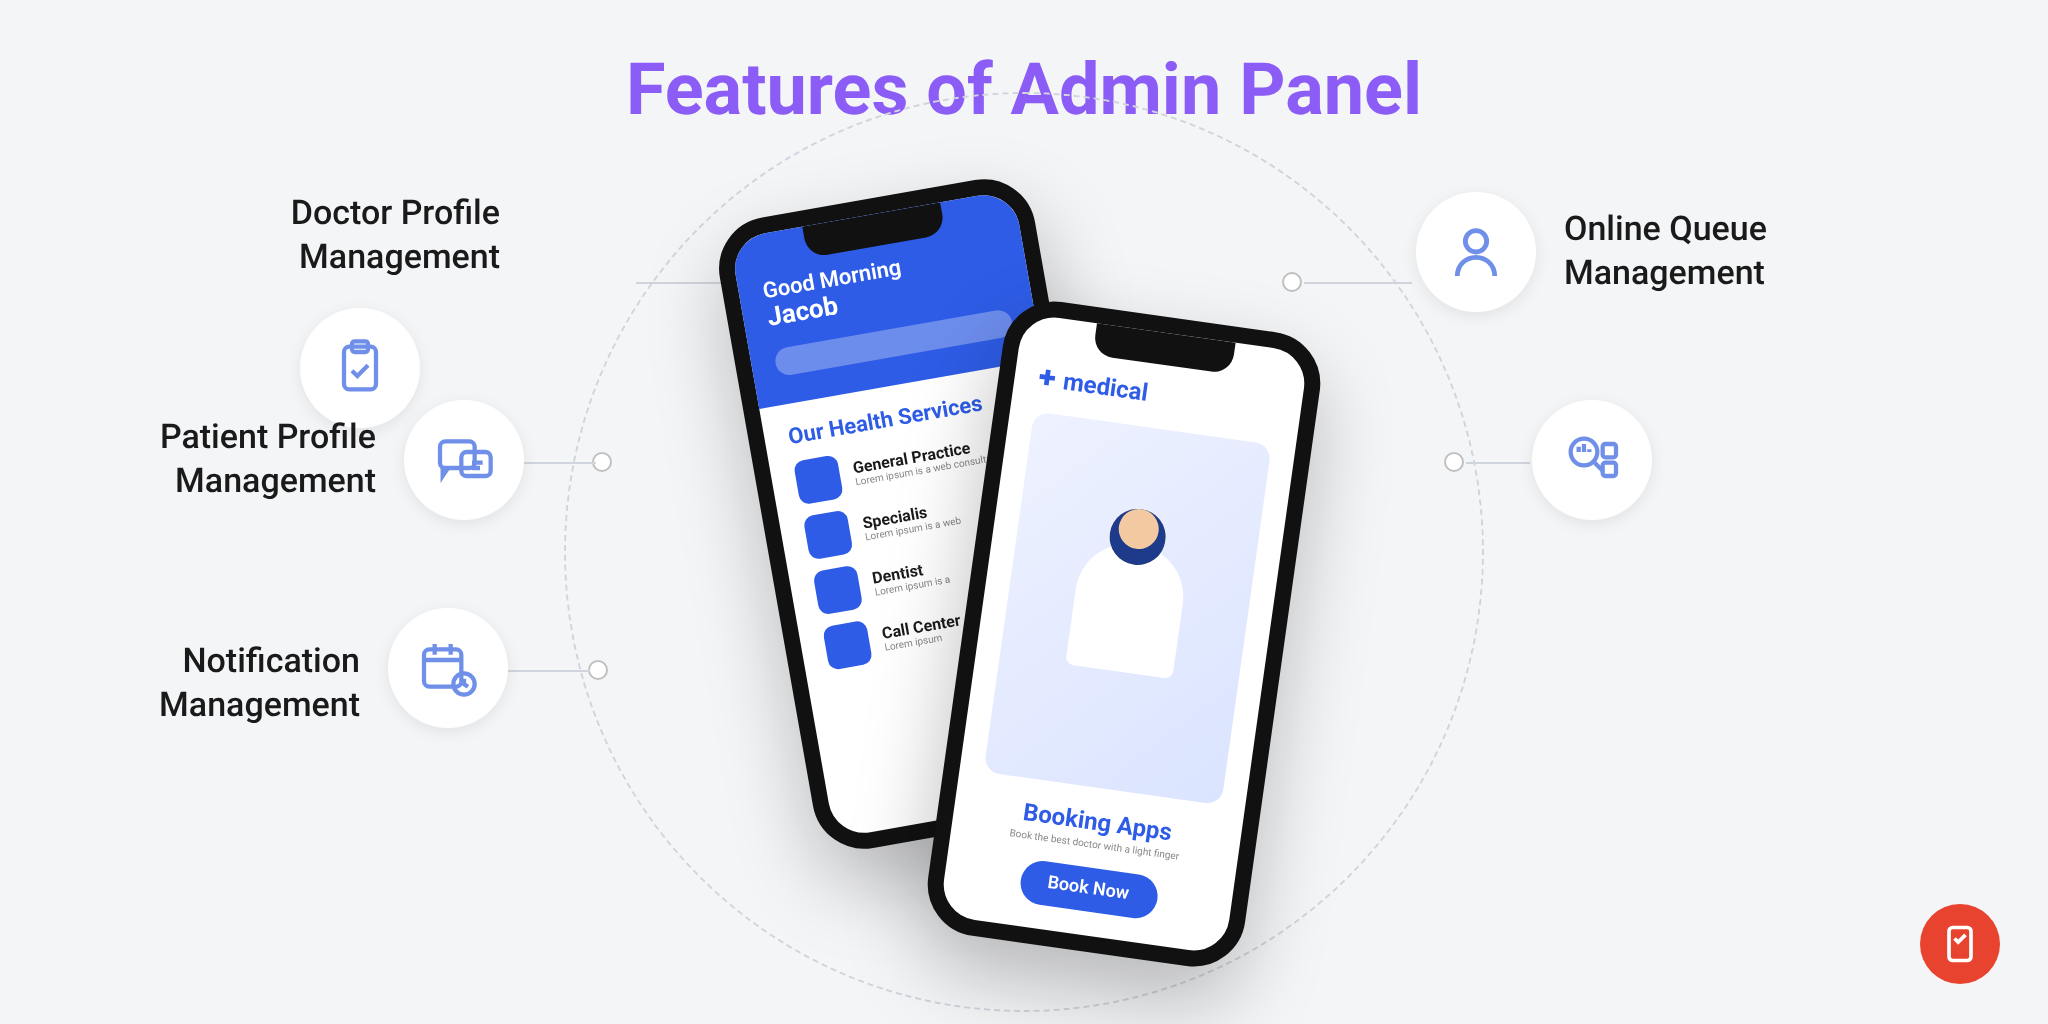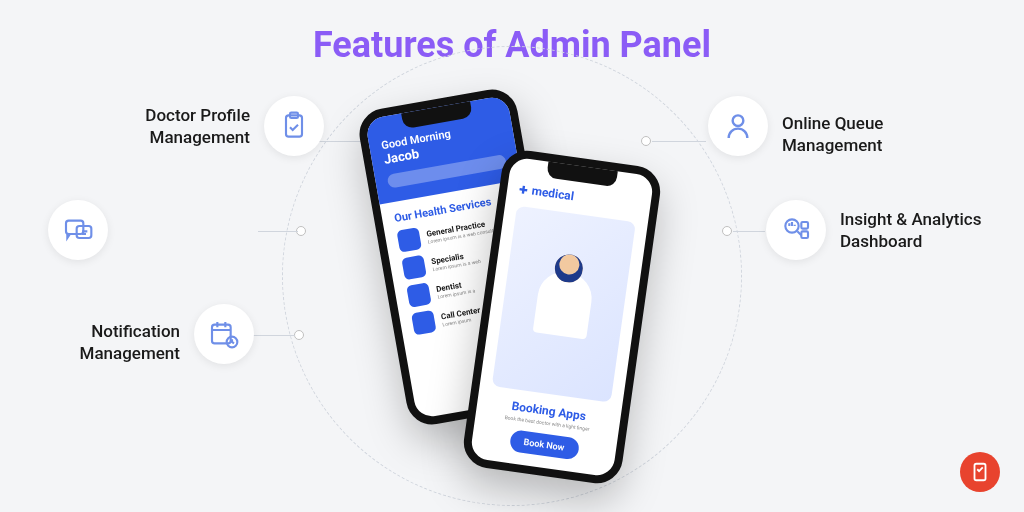--- a/index.html
+++ b/index.html
@@ -169,32 +169,33 @@
 <div class="connector" style="left:318px; top:141px; width:60px;"></div>
 <div class="node-dot" style="left:296px; top:226px;"></div>
 <div class="connector" style="left:258px; top:231px; width:40px;"></div>
 <div class="node-dot" style="left:294px; top:330px;"></div>
 <div class="connector" style="left:245px; top:335px; width:50px;"></div>
 <div class="node-dot" style="left:641px; top:136px;"></div>
 <div class="connector" style="left:652px; top:141px; width:54px;"></div>
 <div class="node-dot" style="left:722px; top:226px;"></div>
 <div class="connector" style="left:733px; top:231px; width:32px;"></div>
 
-<div class="feature left" style="left:110px; top:96px;">
+<div class="feature left" style="left:110px; top:96px;flex-direction:column;">
   <div class="feature-label">Doctor Profile Management</div>
   <div class="feature-icon-wrap">
     <svg class="ic" viewBox="0 0 24 24" fill="none" stroke="#6f8fe8" stroke-width="1.6">
         <rect x="6" y="4" width="12" height="16" rx="2"></rect>
         <rect x="9" y="2" width="6" height="4" rx="1"></rect>
         <path d="M9 13l2 2 4-4"></path>
       </svg>
   </div>
 </div>
 
 <div class="feature left" style="left:48px; top:200px;">
+  <div class="feature-label">Patient Profile Management</div>
   <div class="feature-icon-wrap">
     <svg class="ic" viewBox="0 0 24 24" fill="none" stroke="#6f8fe8" stroke-width="1.6">
         <rect x="3" y="5" width="13" height="10" rx="2"></rect>
         <path d="M6 15l-2 3v-3"></path>
         <rect x="11" y="9" width="11" height="9" rx="2"></rect>
         <path d="M15 13h4M15 15h3"></path>
       </svg>
   </div>
 </div>
 
@@ -203,41 +204,40 @@
   <div class="feature-icon-wrap">
     <svg class="ic" viewBox="0 0 24 24" fill="none" stroke="#6f8fe8" stroke-width="1.6">
         <rect x="3" y="5" width="14" height="14" rx="2"></rect>
         <path d="M3 9h14M7 3v4M13 3v4"></path>
         <circle cx="18" cy="18" r="4"></circle>
         <path d="M18 16v2l1.5 1"></path>
       </svg>
   </div>
 </div>
 
-<div class="feature right" style="left:708px; top:96px;align-items:flex-end;">
+<div class="feature right" style="left:708px; top:96px;">
   <div class="feature-icon-wrap">
     <svg class="ic" viewBox="0 0 24 24" fill="none" stroke="#6f8fe8" stroke-width="1.8">
         <circle cx="12" cy="8" r="4"></circle>
         <path d="M5 21c0-4 3-7 7-7s7 3 7 7"></path>
       </svg>
   </div>
   <div class="feature-label">Online Queue Management</div>
 </div>
 
 <div class="feature right" style="left:766px; top:200px;">
   <div class="feature-icon-wrap">
     <svg class="ic" viewBox="0 0 24 24" fill="none" stroke="#6f8fe8" stroke-width="1.6">
         <circle cx="9" cy="9" r="5"></circle>
         <path d="M13 13l3 3"></path>
         <path d="M7 9v-2M9 9v-3M11 9v-1"></path>
         <rect x="16" y="6" width="5" height="5" rx="1"></rect>
         <rect x="16" y="13" width="5" height="5" rx="1"></rect>
       </svg>
   </div>
-  <div class="feature-label">Insight &amp; Analytics Dashboard</div>
 </div>
 
 <div class="phones">
   <div class="phone phone-back">
     <div class="notch"></div>
     <div class="p1-header">
       <div class="greet">Good Morning</div>
       <div class="name">Jacob</div>
       <div class="bar"></div>
     </div>

